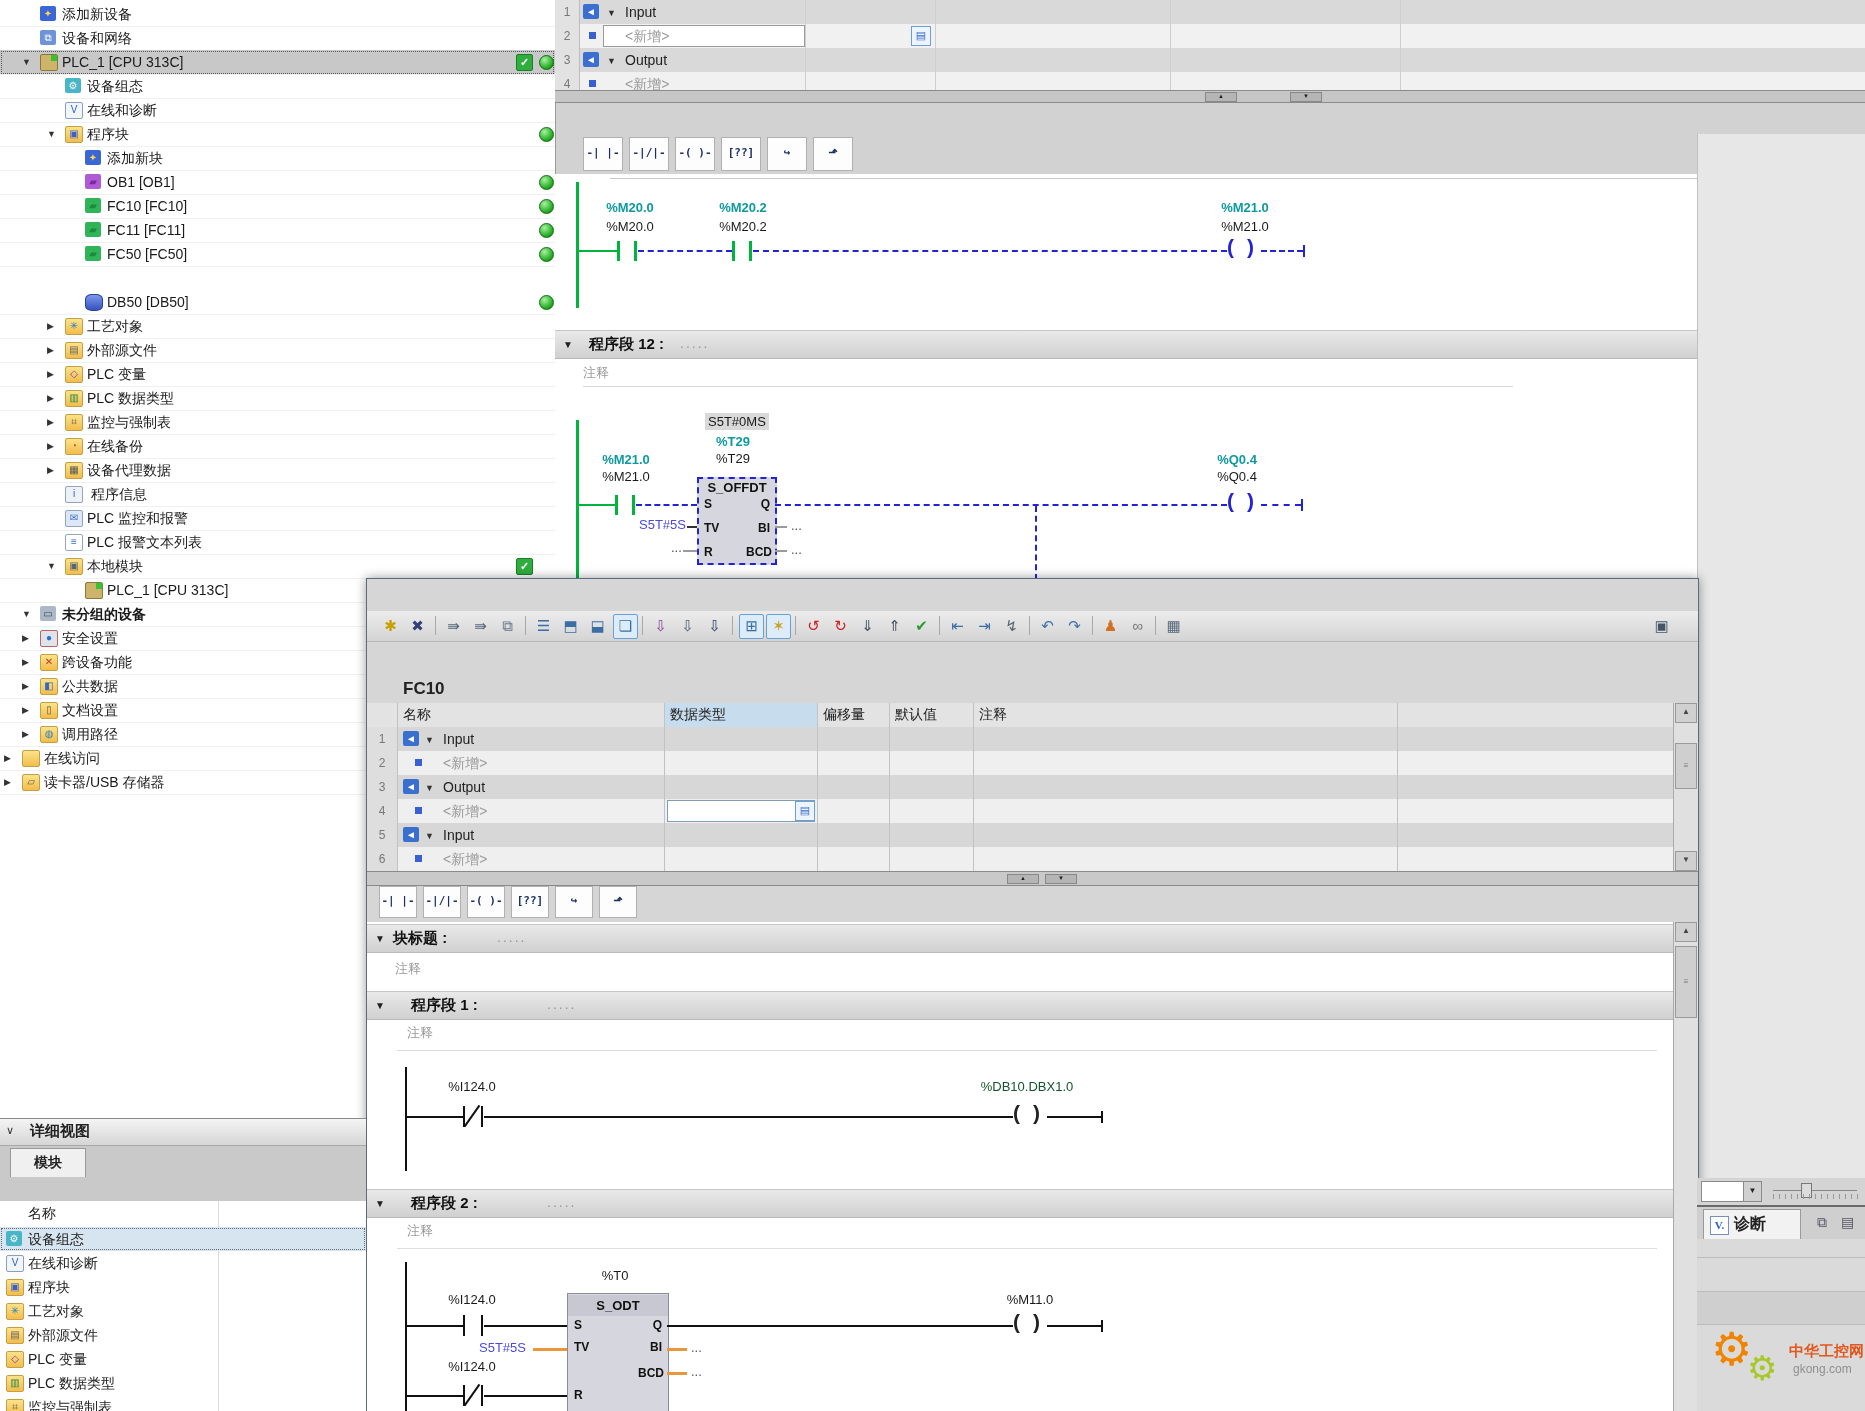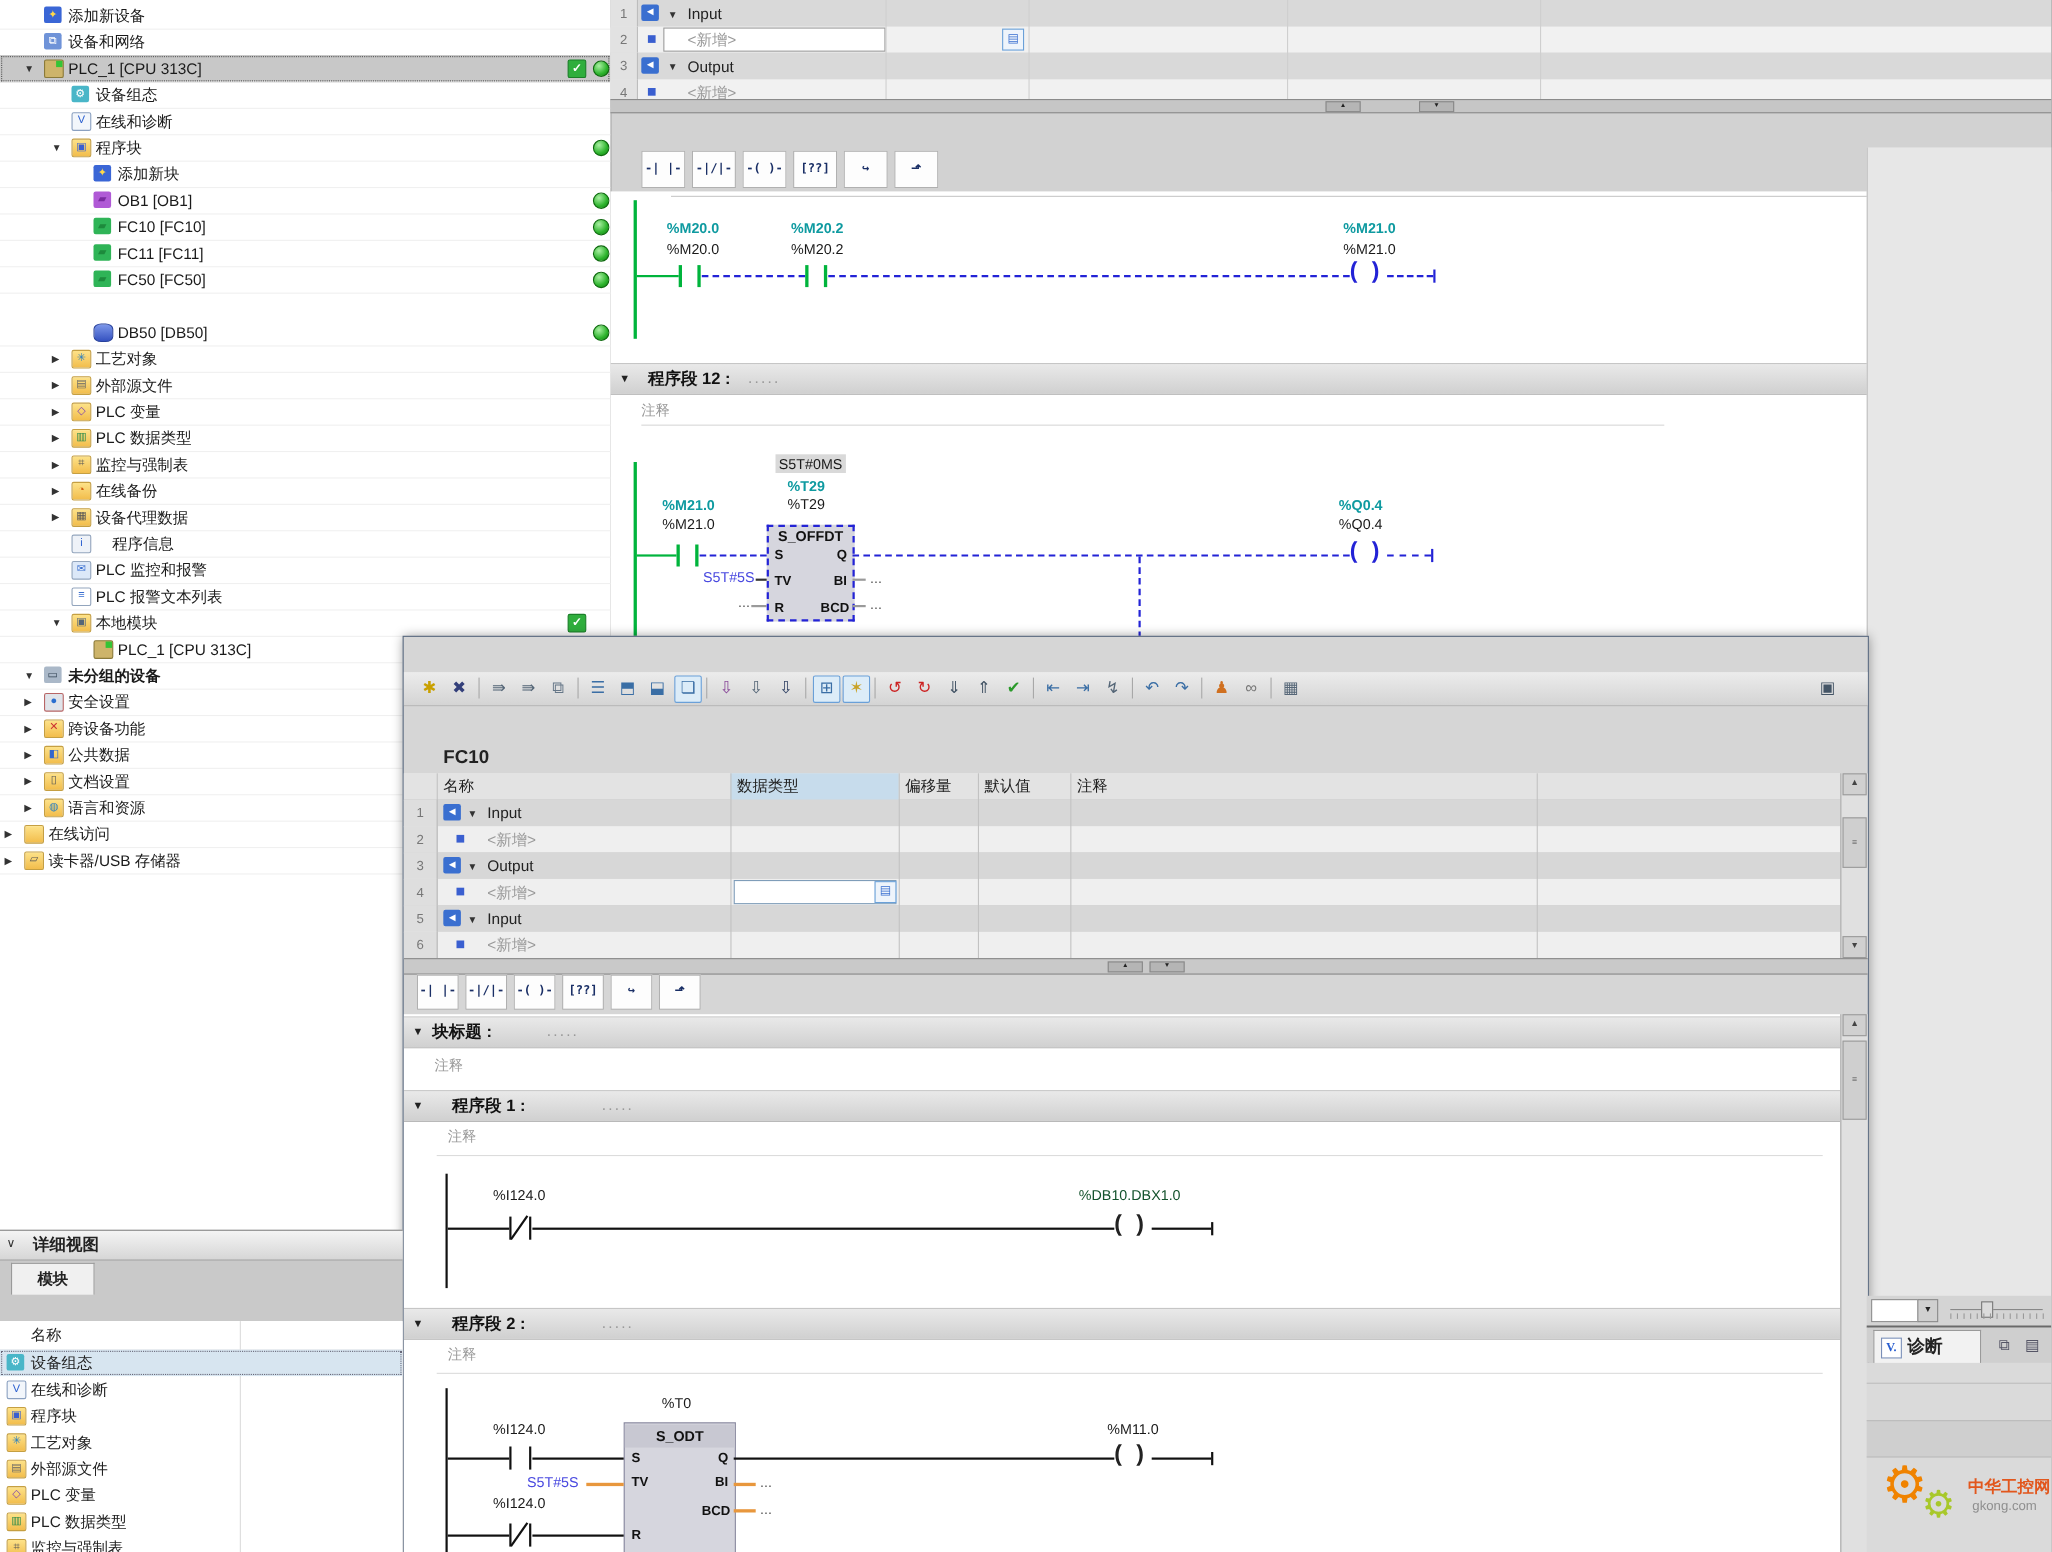--- a/index.html
+++ b/index.html
@@ -203,21 +203,21 @@
         <div class="ic folder" style="left: 65px; color: rgb(208, 96, 16);">◔</div>
         <div class="tlab" style="left: 87px;">在线备份</div>
       </div>
       <div class="trow" style="top: 458px;">
         <div class="exp" style="left: 47px;">▶</div>
         <div class="ic folder" style="left: 65px; color: rgb(85, 85, 85);">▦</div>
         <div class="tlab" style="left: 87px;">设备代理数据</div>
       </div>
       <div class="trow" style="top: 482px;">
         <div class="ic sq" style="left: 65px; background: rgb(238, 242, 248); color: rgb(42, 95, 208); border: 1px solid rgb(147, 165, 189); line-height: 13px;">i</div>
-        <div class="tlab" style="left: 102px; text-align: center;">程序信息</div>
+        <div class="tlab" style="left: 91px; text-align: center;">程序信息</div>
       </div>
       <div class="trow" style="top: 506px;">
         <div class="ic sq" style="left: 65px; background: rgb(220, 232, 248); color: rgb(58, 111, 208); border: 1px solid rgb(147, 165, 189); line-height: 13px;">✉</div>
         <div class="tlab" style="left: 87px;">PLC 监控和报警</div>
       </div>
       <div class="trow" style="top: 530px;">
         <div class="ic sq" style="left: 65px; background: rgb(255, 255, 255); color: rgb(58, 111, 208); border: 1px solid rgb(147, 165, 189); line-height: 13px;">≡</div>
         <div class="tlab" style="left: 87px;">PLC 报警文本列表</div>
       </div>
       <div class="trow" style="top: 554px;">
@@ -251,21 +251,21 @@
         <div class="tlab" style="left: 62px;">公共数据</div>
       </div>
       <div class="trow" style="top: 698px;">
         <div class="exp" style="left: 22px;">▶</div>
         <div class="ic folder" style="left: 40px; color: rgb(85, 85, 85);">▯</div>
         <div class="tlab" style="left: 62px;">文档设置</div>
       </div>
       <div class="trow" style="top: 722px;">
         <div class="exp" style="left: 22px;">▶</div>
         <div class="ic folder" style="left: 40px; color: rgb(42, 127, 192);">◍</div>
-        <div class="tlab" style="left: 62px;">语言和资源</div>
+        <div class="tlab" style="left: 62px;">调用路径</div>
       </div>
       <div class="trow" style="top: 746px;">
         <div class="exp" style="left: 4px;">▶</div>
         <div class="ic folder" style="left: 22px; color: rgb(85, 85, 85);"></div>
         <div class="tlab" style="left: 44px;">在线访问</div>
       </div>
       <div class="trow" style="top: 770px;">
         <div class="exp" style="left: 4px;">▶</div>
         <div class="ic folder" style="left: 22px; color: rgb(85, 85, 85);">▱</div>
         <div class="tlab" style="left: 44px;">读卡器/USB 存储器</div>

